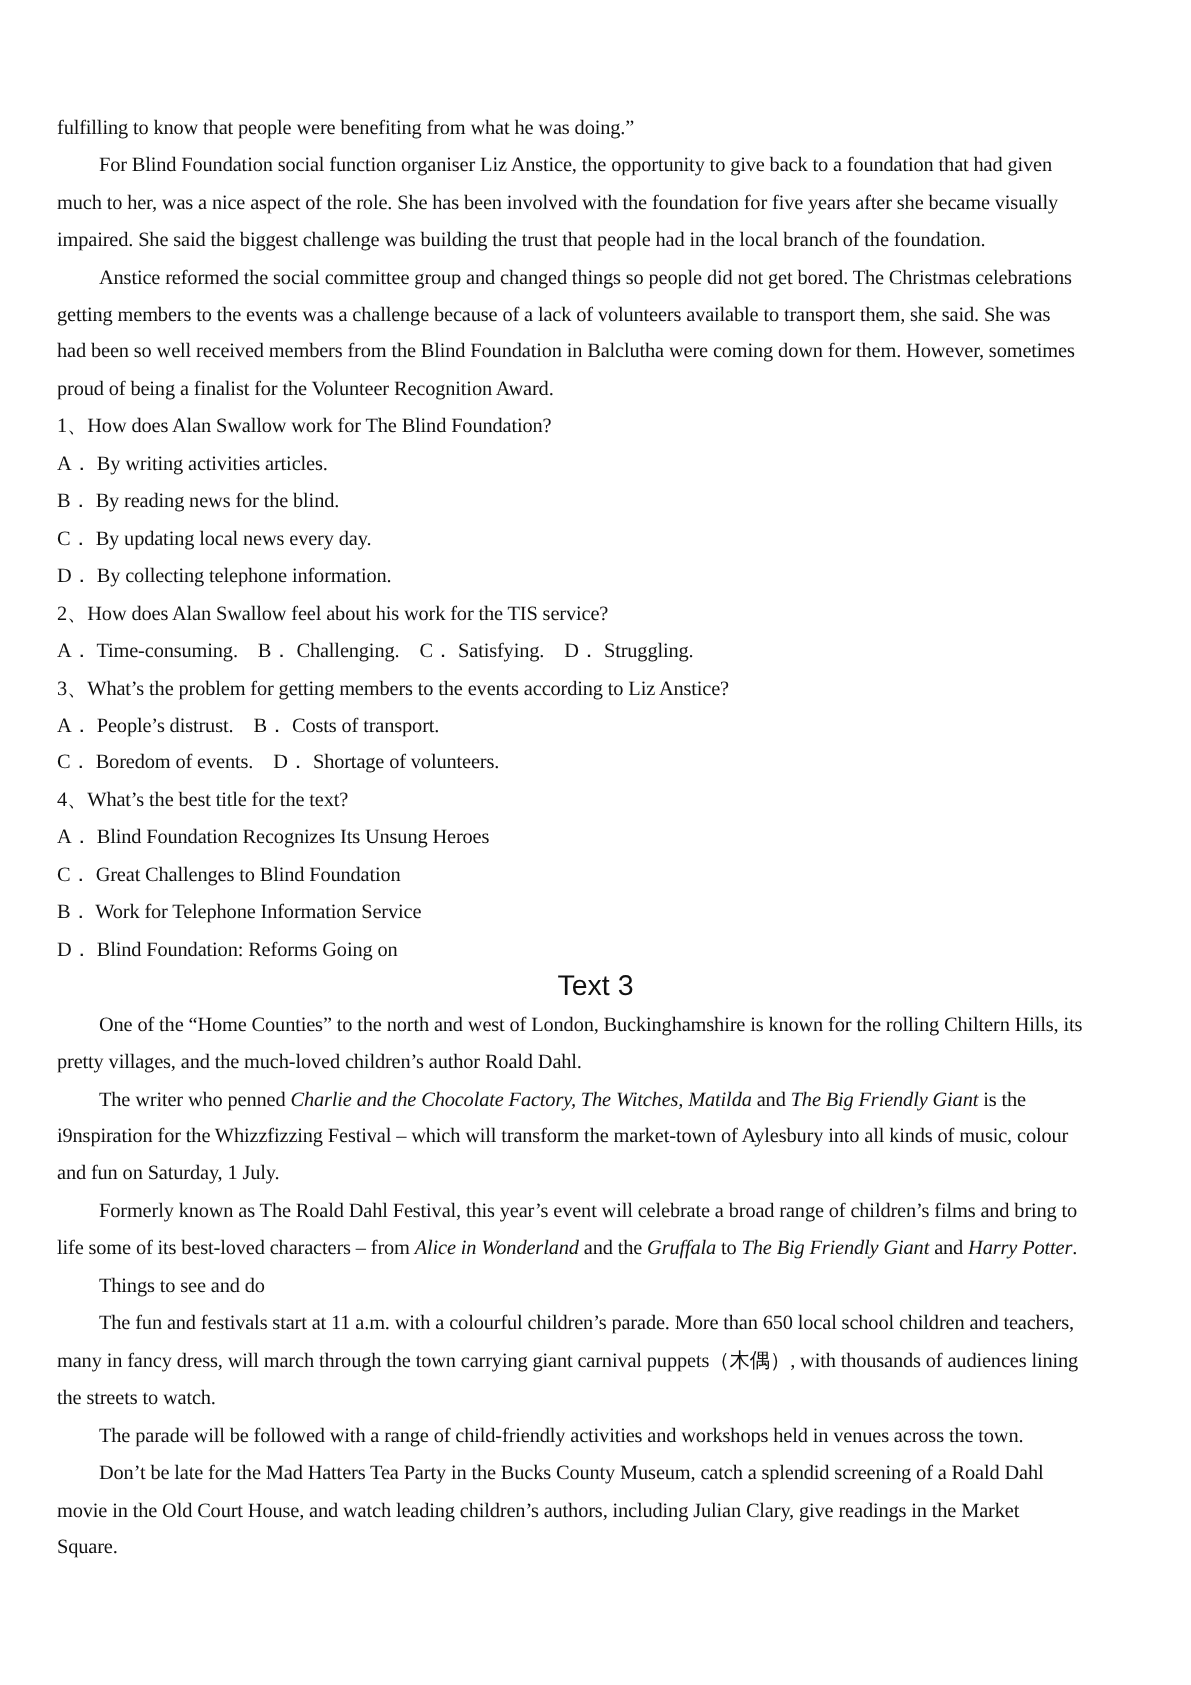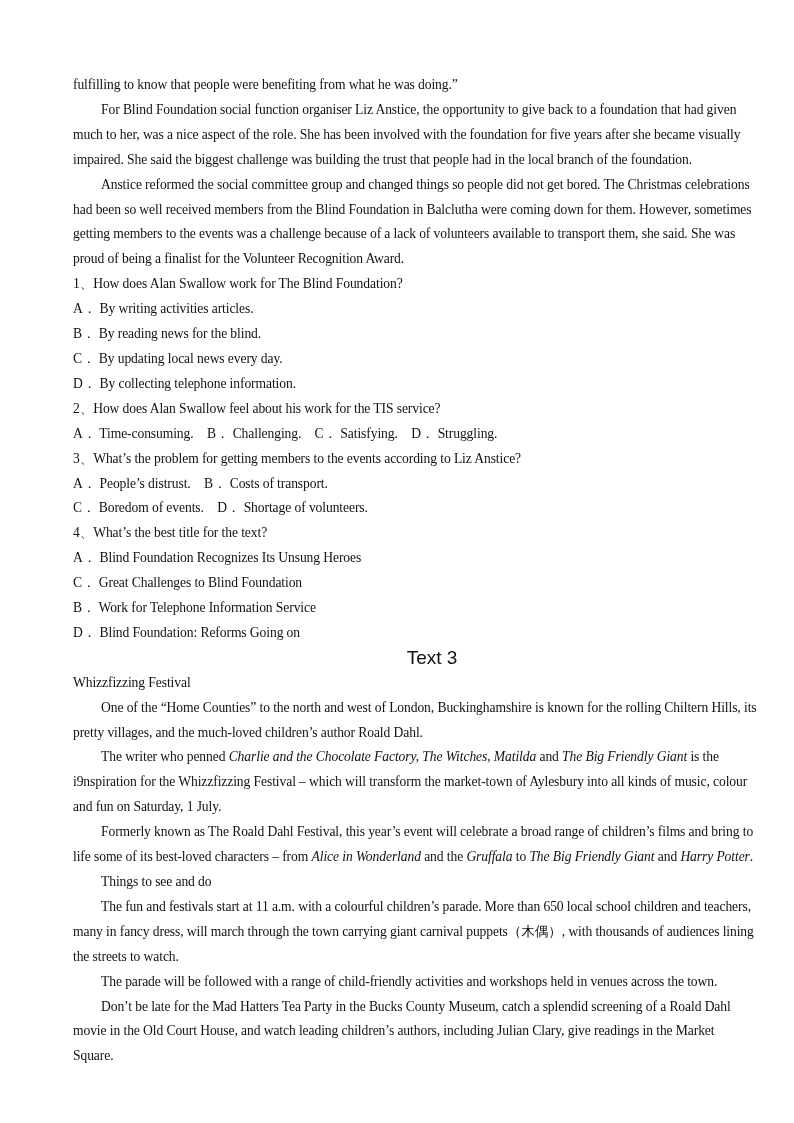--- a/index.html
+++ b/index.html
@@ -1,21 +1,21 @@
 <!DOCTYPE html>
 <html><head>
   <meta charset="utf-8">
   <style>
     html, body { margin: 0; padding: 0; background: #ffffff; }
     body {
       width: 794px; height: 1123px; position: relative; overflow: hidden;
       font-family: "Liberation Serif", "DejaVu Serif", serif;
       color: #111111;
     }
-    .page { position: absolute; left: 38px; top: 73px; width: 718px; margin-left: 35px; }
+    .page { position: absolute; left: 38px; top: 73px; width: 718px; }
     .line {
       font-size: 13.6px; line-height: 24.9px; white-space: nowrap;
       letter-spacing: -0.1px;
     }
     .indent { padding-left: 28px; }
     .mono-title {
       font-family: Liberation Sans, sans-serif;
       font-size: 19px; text-align: center; line-height: 24.9px;
     }
     .opts span.opt { margin-right: 10px; }
@@ -25,22 +25,22 @@
 <body>
 
 <div class="page">
 
   <div>
     <div class="line">fulfilling to know that people were benefiting from what he was doing.”</div>
     <div class="line indent">For Blind Foundation social function organiser Liz Anstice, the opportunity to give back to a foundation that had given</div>
     <div class="line">much to her, was a nice aspect of the role. She has been involved with the foundation for five years after she became visually</div>
     <div class="line">impaired. She said the biggest challenge was building the trust that people had in the local branch of the foundation.</div>
     <div class="line indent">Anstice reformed the social committee group and changed things so people did not get bored. The Christmas celebrations</div>
+    <div class="line">getting members to the events was a challenge because of a lack of volunteers available to transport them, she said. She was</div>
     <div class="line">had been so well received members from the Blind Foundation in Balclutha were coming down for them. However, sometimes</div>
-    <div class="line">getting members to the events was a challenge because of a lack of volunteers available to transport them, she said. She was</div>
     <div class="line">proud of being a finalist for the Volunteer Recognition Award.</div>
   </div>
 
   <div>
     <div class="line">1、How does Alan Swallow work for The Blind Foundation?</div>
     <div class="line">A． By writing activities articles.</div>
     <div class="line">B． By reading news for the blind.</div>
     <div class="line">C． By updating local news every day.</div>
     <div class="line">D． By collecting telephone information.</div>
   </div>
@@ -70,21 +70,20 @@
   <div>
     <div class="line">4、What’s the best title for the text?</div>
     <div class="line">A． Blind Foundation Recognizes Its Unsung Heroes</div>
     <div class="line">C． Great Challenges to Blind Foundation</div>
     <div class="line">B． Work for Telephone Information Service</div>
     <div class="line">D． Blind Foundation: Reforms Going on</div>
   </div>
 
   <div>
     <div class="mono-title">Text 3</div>
-    <div class="line">Whizzfizzing Festival</div>
 
     <div class="line indent">One of the “Home Counties” to the north and west of London, Buckinghamshire is known for the rolling Chiltern Hills, its</div>
     <div class="line">pretty villages, and the much-loved children’s author Roald Dahl.</div>
 
     <div class="line indent"><span>The writer who penned </span><i>Charlie and the Chocolate Factory, The Witches, Matilda</i><span> and </span><i>The Big Friendly Giant</i><span> is the</span></div>
     <div class="line">i9nspiration for the Whizzfizzing Festival – which will transform the market-town of Aylesbury into all kinds of music, colour</div>
     <div class="line">and fun on Saturday, 1 July.</div>
 
     <div class="line indent">Formerly known as The Roald Dahl Festival, this year’s event will celebrate a broad range of children’s films and bring to</div>
     <div class="line"><span>life some of its best-loved characters – from </span><i>Alice in Wonderland</i><span> and the </span><i>Gruffala</i><span> to </span><i>The Big Friendly Giant</i><span> and </span><i>Harry Potter</i><span>.</span></div>

